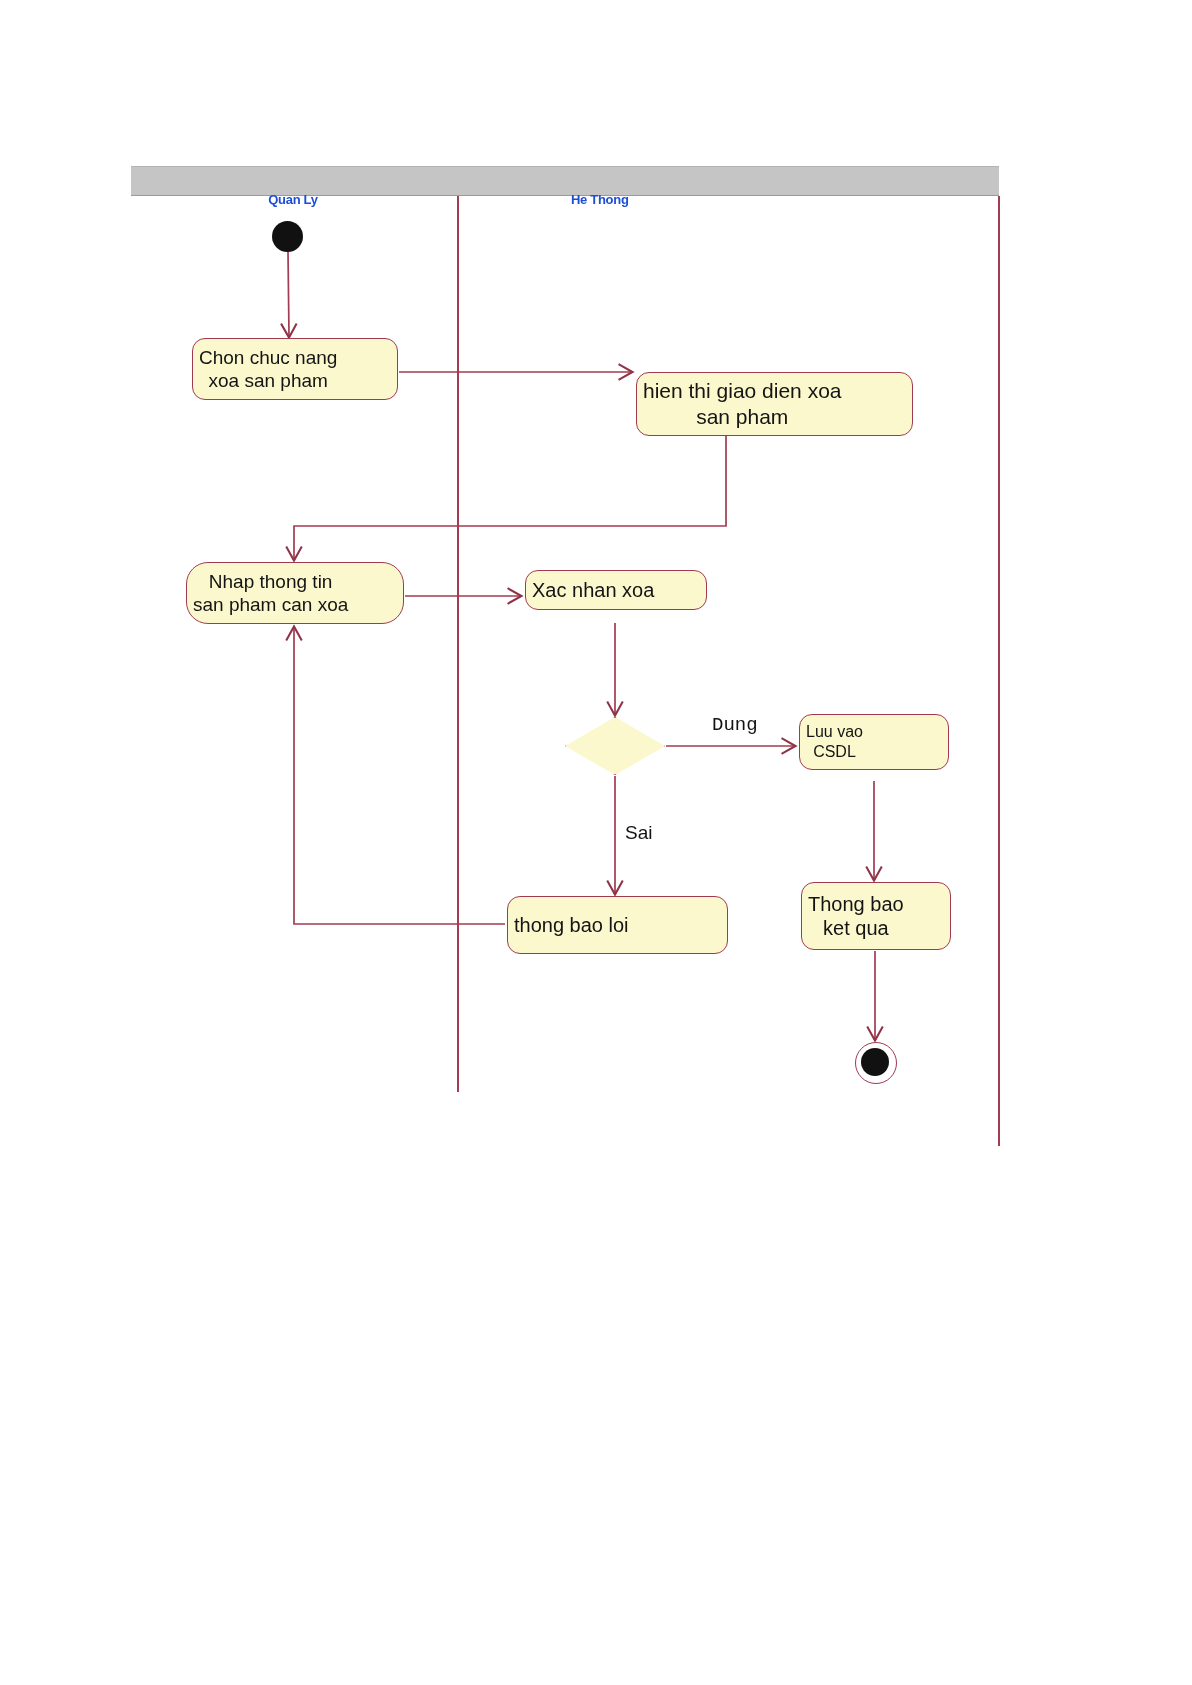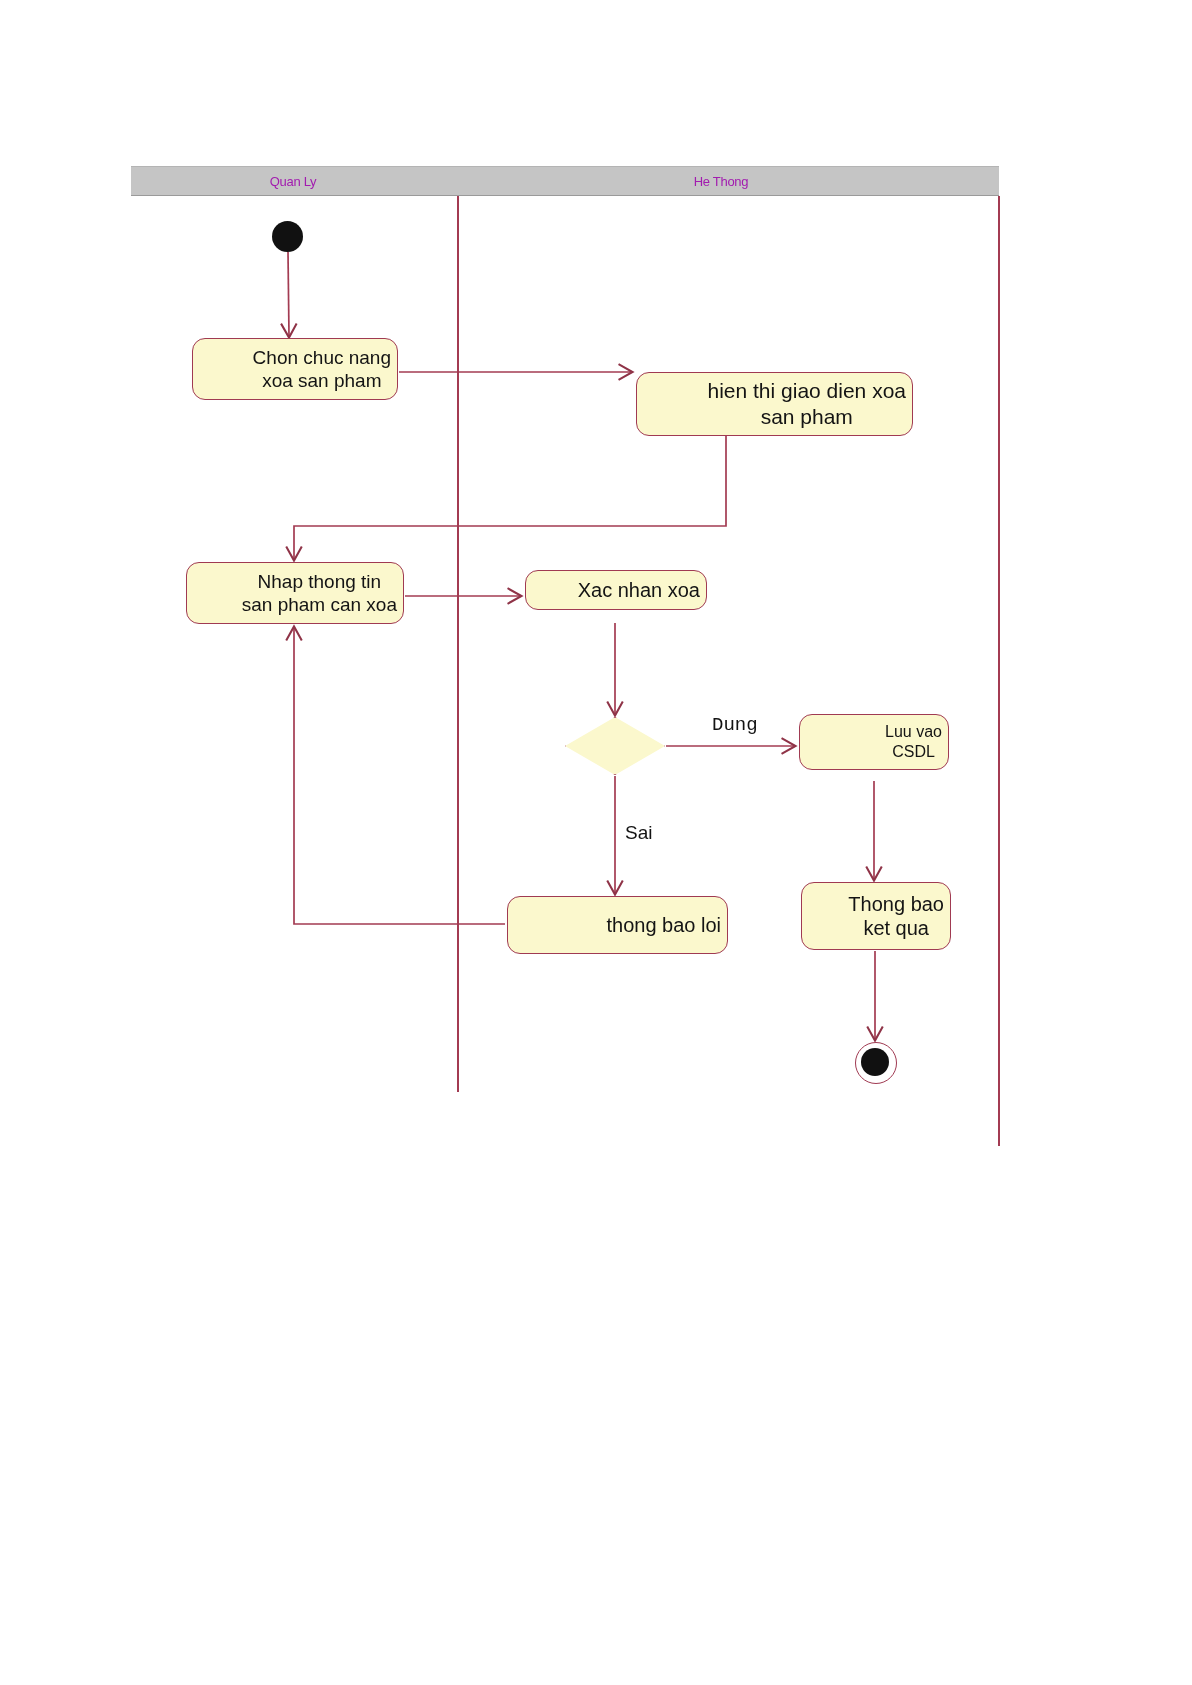--- a/index.html
+++ b/index.html
@@ -30,59 +30,59 @@
     top: 166px;
     width: 868px;
     height: 30px;
     background: #c5c5c5;
     border-top: 1px solid #b4b4b4;
     border-bottom: 1px solid #9a9a9a;
     box-sizing: border-box;
   }
   .lane-title {
     position: absolute;
-    top: 7px;
+    top: 25px;
     font-size: 13px;
-    font-weight: normal;
-    color: #a21caf;
+    font-weight: bold;
+    color: #1d4ed8;
     letter-spacing: -0.3px;
     white-space: nowrap;
   }
   .lane-title.left  { left: 0; width: 324px; text-align: center; }
-  .lane-title.right { left: 440px; width: 300px; text-align: center; }
+  .lane-title.right { left: 440px; width: 300px; }
 
   
   .lane-line {
     position: absolute;
     background: #a33b52;
     width: 1.6px;
   }
   .lane-line.mid   { left: 457px;  top: 196px; height: 896px; }
   .lane-line.right { left: 998px;  top: 196px; height: 950px; }
 
   
   .node {
     position: absolute;
     background: #fbf8cd;
     border: 1.4px solid #a03a52;
     border-radius: 13px;
     box-sizing: border-box;
     display: flex;
     align-items: center;
-    justify-content: flex-end;
+    justify-content: flex-start;
     text-align: center;
     color: #141414;
     line-height: 1.22;
     padding: 2px 6px;
   }
   .node span { display: block; white-space: pre-line; }
 
   .n-chon        { left: 192px; top: 338px; width: 206px; height: 62px;  font-size: 19px; }
   .n-hienthi     { left: 636px; top: 340px; width: 277px; height: 64px;  font-size: 21px; margin-top: 32px; }
-  .n-nhap        { left: 186px; top: 562px; width: 218px; height: 62px;  font-size: 19px; }
+  .n-nhap        { left: 186px; top: 562px; width: 218px; height: 62px;  font-size: 19px; border-radius: 22px; }
   .n-xacnhan     { left: 525px; top: 570px; width: 182px; height: 40px;  font-size: 20px; }
   .n-luu         { left: 799px; top: 714px; width: 150px; height: 56px;  font-size: 16px; }
   .n-thongbaoloi { left: 507px; top: 896px; width: 221px; height: 58px;  font-size: 20px; }
   .n-ketqua      { left: 801px; top: 882px; width: 150px; height: 68px;  font-size: 20px; }
 
   
   .start-node {
     position: absolute;
     left: 272px; top: 221px;
     width: 31px; height: 31px;

